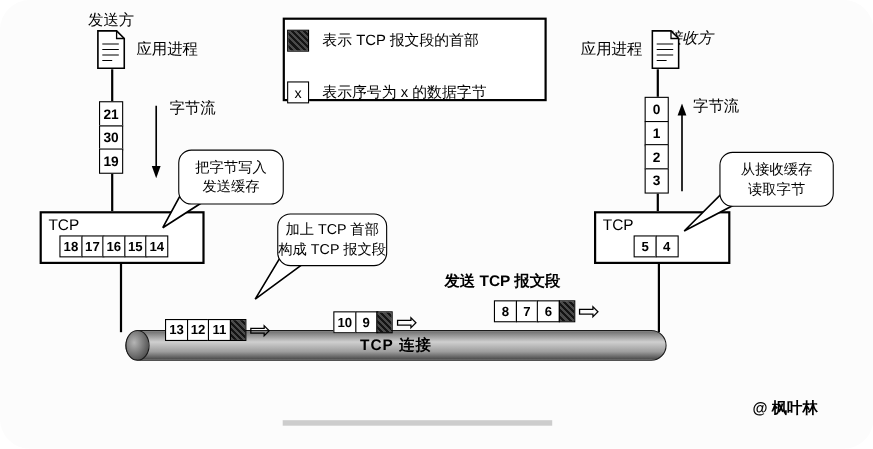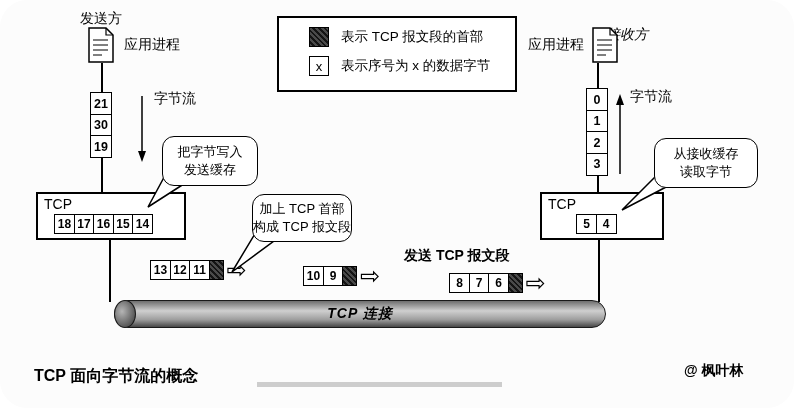--- a/index.html
+++ b/index.html
@@ -39,21 +39,21 @@
   .bubble {
     border:1.5px solid #000; border-radius:12px; background:#fff;
     display:flex; flex-direction:column; align-items:center; justify-content:center;
     font-size:13px; line-height:1.35; text-align:center; z-index:4; white-space:nowrap;
   }
   .tail { z-index:3; }
 
   .tcpbox { border:2px solid #000; background:#fff; z-index:2; }
   .tcplabel { position:absolute; top:2px; left:6px; font-size:14px; }
 
-  .legend { border:2px solid #000; background:#fff; z-index:2; padding:9px 30px; display:flex; flex-direction:column; gap:9px;margin-left:20px; }
+  .legend { border:2px solid #000; background:#fff; z-index:2; padding:9px 2px; display:flex; flex-direction:column; gap:27px; }
   .legend-row { display:flex; align-items:center; gap:12px; }
   .legend-text { font-size:13.5px; white-space:nowrap; }
   .hdrswatch {
     width:20px; height:20px; border:1.5px solid #000; flex:0 0 auto;
     background:repeating-linear-gradient(45deg,#4a4a4a 0 2px,#141414 2px 4px);
   }
   .xswatch {
     width:20px; height:20px; border:1.5px solid #000; background:#fff; flex:0 0 auto;
     display:flex; align-items:center; justify-content:center; font-size:13px;
   }
@@ -61,21 +61,21 @@
   .pipe {
     background:linear-gradient(180deg,#6e6e6e 0%,#cfcfcf 38%,#9d9d9d 72%,#474747 100%);
     border:1px solid #1a1a1a; border-radius:14px / 50%;
     display:flex; align-items:center; justify-content:center; z-index:1;
   }
   .pipecap {
     position:absolute; left:-1px; top:-1px; width:22px; height:28px;
     border-radius:50%; border:1px solid #1a1a1a;
     background:radial-gradient(ellipse at 35% 40%, #b5b5b5 0%, #5a5a5a 70%, #383838 100%);
   }
-  .pipelabel { font-size:14px; font-weight:bold; color:#000; letter-spacing:1px; z-index:1;font-style:italic; }
+  .pipelabel { font-size:14px; font-weight:bold; color:#000; letter-spacing:1px; z-index:1; }
 
   .caption { font-size:16px; font-weight:bold; white-space:nowrap; }
   .watermark { font-size:14px; font-weight:bold; white-space:nowrap; }
   .divider { background:#cdcdcd; z-index:0; }
 </style>
 </head>
 <body>
 
 <div class="canvas">
 
@@ -143,29 +143,29 @@
   <svg class="abs tail" style="left:222px; top:230px;" width="60" height="46" viewBox="0 0 60 46">
     <polygon points="10,42 34,2 56,8" fill="#fff" stroke="#000" stroke-width="1.5"></polygon>
   </svg>
   <div class="abs bubble" style="left:252px; top:194px; width:100px; height:48px;">
     <div>加上 TCP 首部</div>
     <div>构成 TCP 报文段</div>
   </div>
 
   <div class="abs lbl" style="left:404px; top:247px; font-weight:bold;">发送 TCP 报文段</div>
 
-  <div class="abs segment" style="left:150px; top:260px;">
+  <div class="abs segment" style="left:150px; top:290px;">
     <div class="cell">13</div>
     <div class="cell">12</div>
     <div class="cell">11</div>
     <div class="hdrcell"></div>
     <span class="segarrow">⇨</span>
   </div>
 
-  <div class="abs segment" style="left:303px; top:266px;">
+  <div class="abs segment" style="left:303px; top:283px;">
     <div class="cell">10</div>
     <div class="cell">9</div>
     <div class="hdrcell"></div>
     <span class="segarrow">⇨</span>
   </div>
 
   <div class="abs segment" style="left:449px; top:273px;">
     <div class="cell">8</div>
     <div class="cell">7</div>
     <div class="cell">6</div>
@@ -214,17 +214,16 @@
   </div>
 
   <div class="abs tcpbox" style="left:540px; top:192px; width:124px; height:48px;">
     <div class="tcplabel">TCP</div>
     <div class="cellrow" style="position:absolute; left:34px; top:20px;">
       <div class="cell">5</div>
       <div class="cell">4</div>
     </div>
   </div>
 
-  <div class="abs caption" style="left:34px; top:366px;">TCP 面向字节流的概念</div>
   <div class="abs watermark" style="left:684px; top:362px;">@ 枫叶林</div>
   <div class="abs divider" style="left:257px; top:382px; width:245px; height:5px;"></div>
 
 </div>
 
 </body></html>

